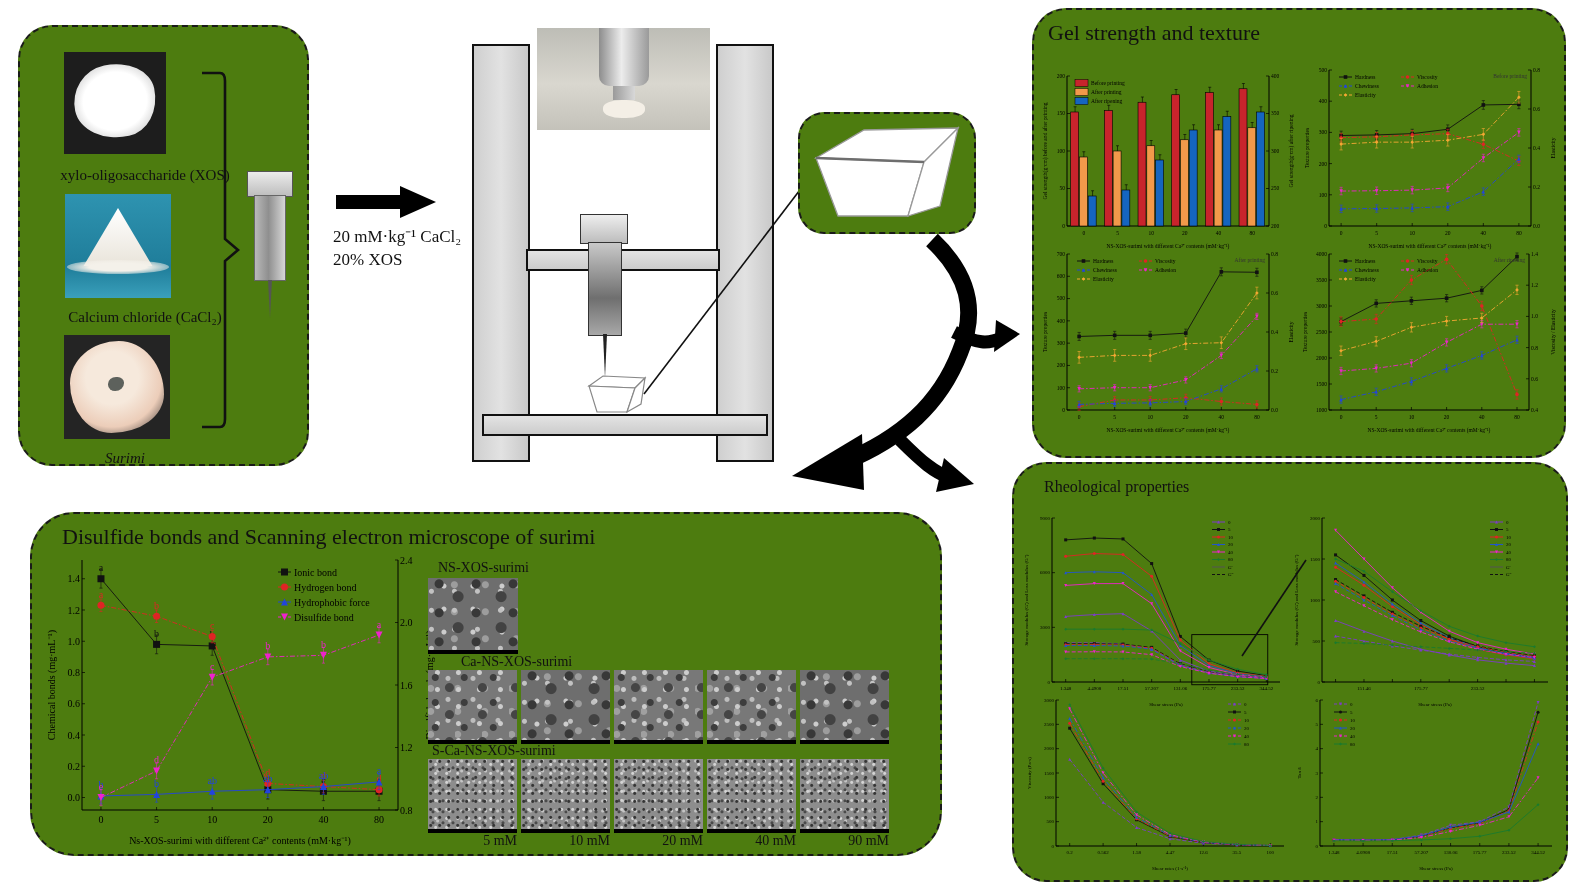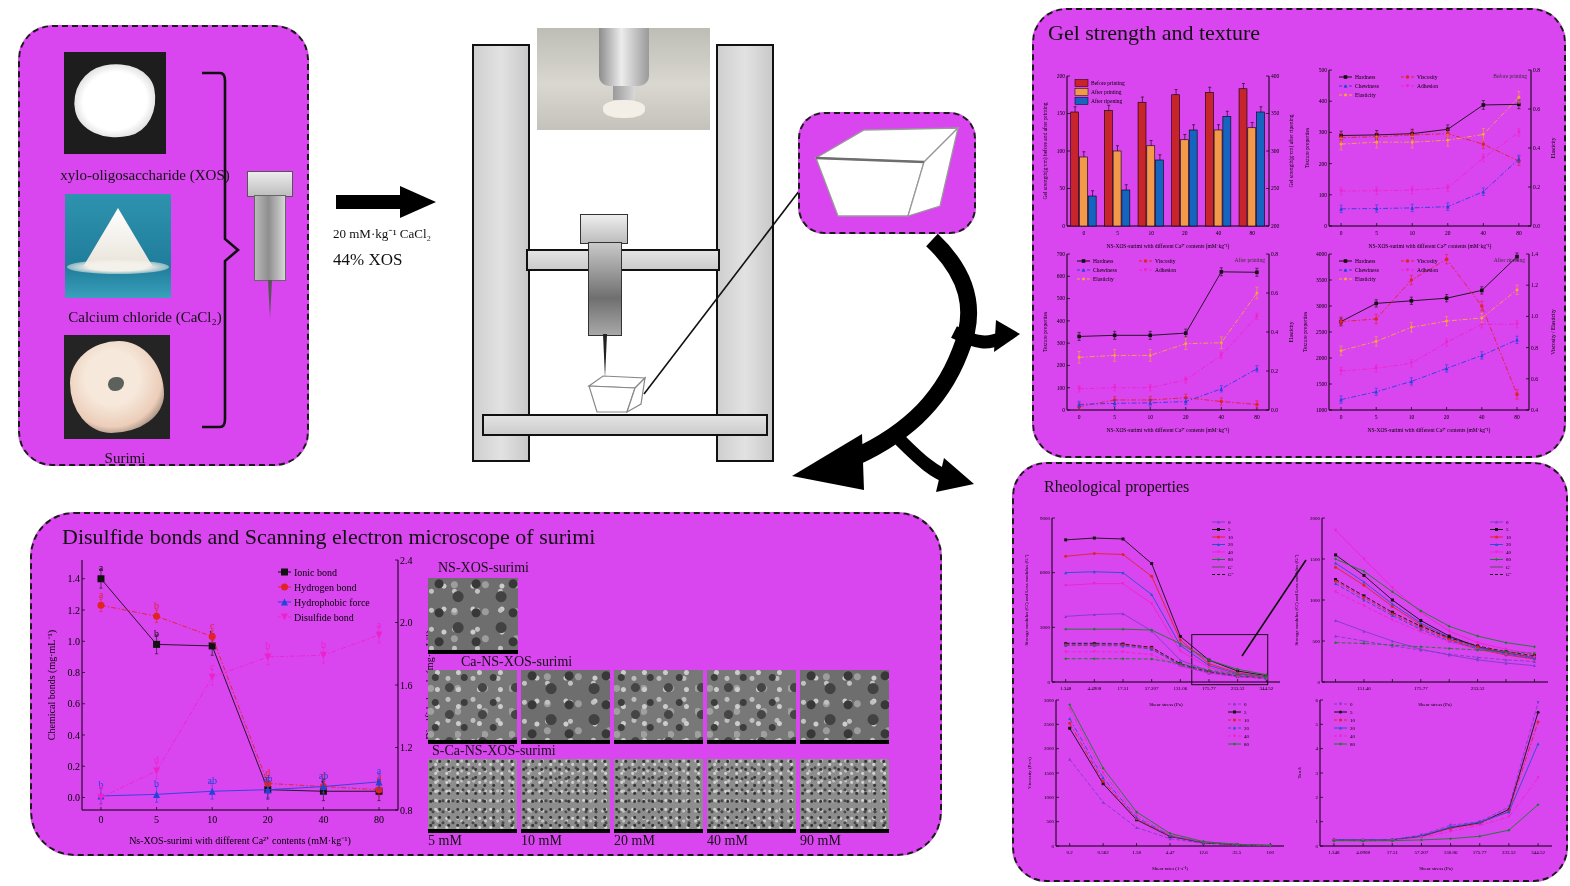--- a/index.html
+++ b/index.html
@@ -1,18 +1,18 @@
 <!DOCTYPE html>
 <html><head>
 <meta charset="utf-8">
 <style>
   html,body{margin:0;padding:0;background:#fff;}
   #fig{position:relative;width:1570px;height:886px;background:#fff;font-family:"Liberation Serif",serif;overflow:hidden;}
   .abs{position:absolute;}
-  .dashbox{position:absolute;border:2.5px dashed #1a1a1a;border-radius:34px;background:#d946ef;}
+  .dashbox{position:absolute;border:2.5px dashed #1a1a1a;border-radius:34px;background:#4d7c0f;}
   .ptitle{position:absolute;font-family:"Liberation Serif",serif;color:#111;white-space:nowrap;}
   .photo{position:absolute;overflow:hidden;}
   .plabel{position:absolute;font-size:15px;color:#111;text-align:center;white-space:nowrap;}
   .pillar{position:absolute;background:linear-gradient(90deg,#cfcfcf,#e2e2e2,#c9c9c9);border:2.5px solid #111;}
   .bar3d{position:absolute;background:linear-gradient(#e3e3e3,#cccccc);border:2.5px solid #111;}
   .sem{border-bottom:4px solid #000;}
   .semA{background-color:#6e6e6e;background-image:
     radial-gradient(circle at 30% 20%, #383838 4px, transparent 5px),
     radial-gradient(circle at 70% 60%, #424242 5px, transparent 6px),
     radial-gradient(circle at 15% 70%, #c2c2c2 2px, transparent 3px),
@@ -26,21 +26,21 @@
     radial-gradient(circle at 80% 40%, #bdbdbd 2px, transparent 3px),
     radial-gradient(circle at 10% 80%, #a0a0a0 3px, transparent 4px);
     background-size:29px 25px,33px 27px,21px 17px,25px 21px,27px 23px;}
   .semC{background-color:#8d8d8d;background-image:
     radial-gradient(circle at 30% 30%, #353535 1px, transparent 2px),
     radial-gradient(circle at 70% 60%, #d4d4d4 1px, transparent 2px),
     radial-gradient(circle at 50% 80%, #4a4a4a 1px, transparent 2px),
     radial-gradient(circle at 80% 20%, #c4c4c4 1px, transparent 2px);
     background-size:9px 8px,11px 9px,10px 11px,12px 10px;}
   .semrowlabel{position:absolute;font-size:14px;color:#111;white-space:nowrap;}
-  .semcollabel{font-size:14px;color:#111;text-align:left;}
+  .semcollabel{font-size:14px;color:#111;text-align:right;}
   svg text{font-family:"Liberation Serif",serif;}
 </style>
 </head>
 <body>
 
 <div id="fig">
 
   <div class="dashbox" style="left:18px;top:25px;width:287px;height:437px;">
     <div class="photo" style="left:44px;top:25px;width:102px;height:102px;background:#1d1d1d;">
       <div style="position:absolute;left:10px;top:12px;width:82px;height:74px;background:radial-gradient(#ffffff 55%,#dcdcdc 75%,#1d1d1d 92%);border-radius:46% 54% 42% 58%/52% 44% 56% 48%;transform:rotate(-12deg);"></div>
@@ -50,41 +50,41 @@
     <div class="photo" style="left:45px;top:167px;width:106px;height:104px;background:linear-gradient(#2e93b0,#1f7d9a 70%,#3aa0bb);">
       <div style="position:absolute;left:12px;top:14px;width:82px;height:58px;background:linear-gradient(#ffffff,#e9e4da);clip-path:polygon(50% 0%,92% 100%,8% 100%);"></div>
       <div style="position:absolute;left:2px;top:66px;width:102px;height:14px;background:radial-gradient(#f4f1ea 40%,rgba(244,241,234,0));border-radius:50%;"></div>
     </div>
     <div class="plabel" style="left:0px;top:282px;width:250px;">Calcium chloride (CaCl₂)</div>
 
     <div class="photo" style="left:44px;top:308px;width:106px;height:104px;background:#242424;">
       <div style="position:absolute;left:6px;top:6px;width:94px;height:92px;background:radial-gradient(circle at 45% 40%,#f6e9dc 35%,#eccdb9 65%,#3a3330 95%);border-radius:52% 48% 56% 44%/46% 58% 42% 54%;"></div>
       <div style="position:absolute;left:44px;top:42px;width:16px;height:14px;background:#5d615c;border-radius:50% 40% 55% 45%;"></div>
     </div>
-    <div class="plabel" style="left:-20px;top:423px;width:250px;">Surimi</div>
+    <div class="plabel" style="left:-20px;top:423px;width:250px;font-style:italic;">Surimi</div>
 
     <svg class="abs" style="left:178px;top:42px;" width="58" height="368">
       <path d="M4,4 H22 Q27,4 27,12 V170 L40,181 L27,192 V350 Q27,358 22,358 H4" fill="none" stroke="#111" stroke-width="2.6"></path>
     </svg>
 
     <div>
       <div class="abs" style="left:227px;top:144px;width:44px;height:24px;background:linear-gradient(#ececec,#bdbdbd);border:1.5px solid #555;"></div>
       <div class="abs" style="left:234px;top:168px;width:30px;height:84px;background:linear-gradient(90deg,#b9b9b9,#8f8f8f 45%,#d6d6d6);border:1.5px solid #666;"></div>
       <svg class="abs" style="left:244px;top:253px;" width="12" height="40">
           <polygon points="4,0 8,0 6,38" fill="#555"></polygon>
         </svg>
     </div>
   </div>
 
   <svg class="abs" style="left:336px;top:186px;" width="102" height="34">
     <rect x="0" y="9" width="64" height="14" fill="#000"></rect>
     <polygon points="64,0 100,16 64,32" fill="#000"></polygon>
   </svg>
-  <div class="abs" style="left:333px;top:224px;font-size:13px;color:#111;">20 mM·kg⁻¹  CaCl₂</div>
-  <div class="abs" style="left:333px;top:250px;font-size:17px;color:#111;">44% XOS</div>
+  <div class="abs" style="left:333px;top:224px;font-size:17px;color:#111;">20 mM·kg⁻¹  CaCl₂</div>
+  <div class="abs" style="left:333px;top:250px;font-size:17px;color:#111;">20% XOS</div>
 
   <div>
     <div class="pillar" style="left:472px;top:44px;width:54px;height:414px;"></div>
     <div class="pillar" style="left:716px;top:44px;width:54px;height:414px;"></div>
     <div class="bar3d" style="left:526px;top:249px;width:190px;height:18px;"></div>
     <div class="bar3d" style="left:482px;top:414px;width:282px;height:18px;"></div>
 
     <div class="abs" style="left:580px;top:214px;width:46px;height:28px;background:linear-gradient(#eeeeee,#bcbcbc);border:1.5px solid #333;"></div>
     <div class="abs" style="left:588px;top:242px;width:32px;height:92px;background:linear-gradient(#c9c9c9,#6f6f6f 60%,#a8a8a8);border:1.5px solid #333;"></div>
     <svg class="abs" style="left:598px;top:334px;" width="14" height="46">

